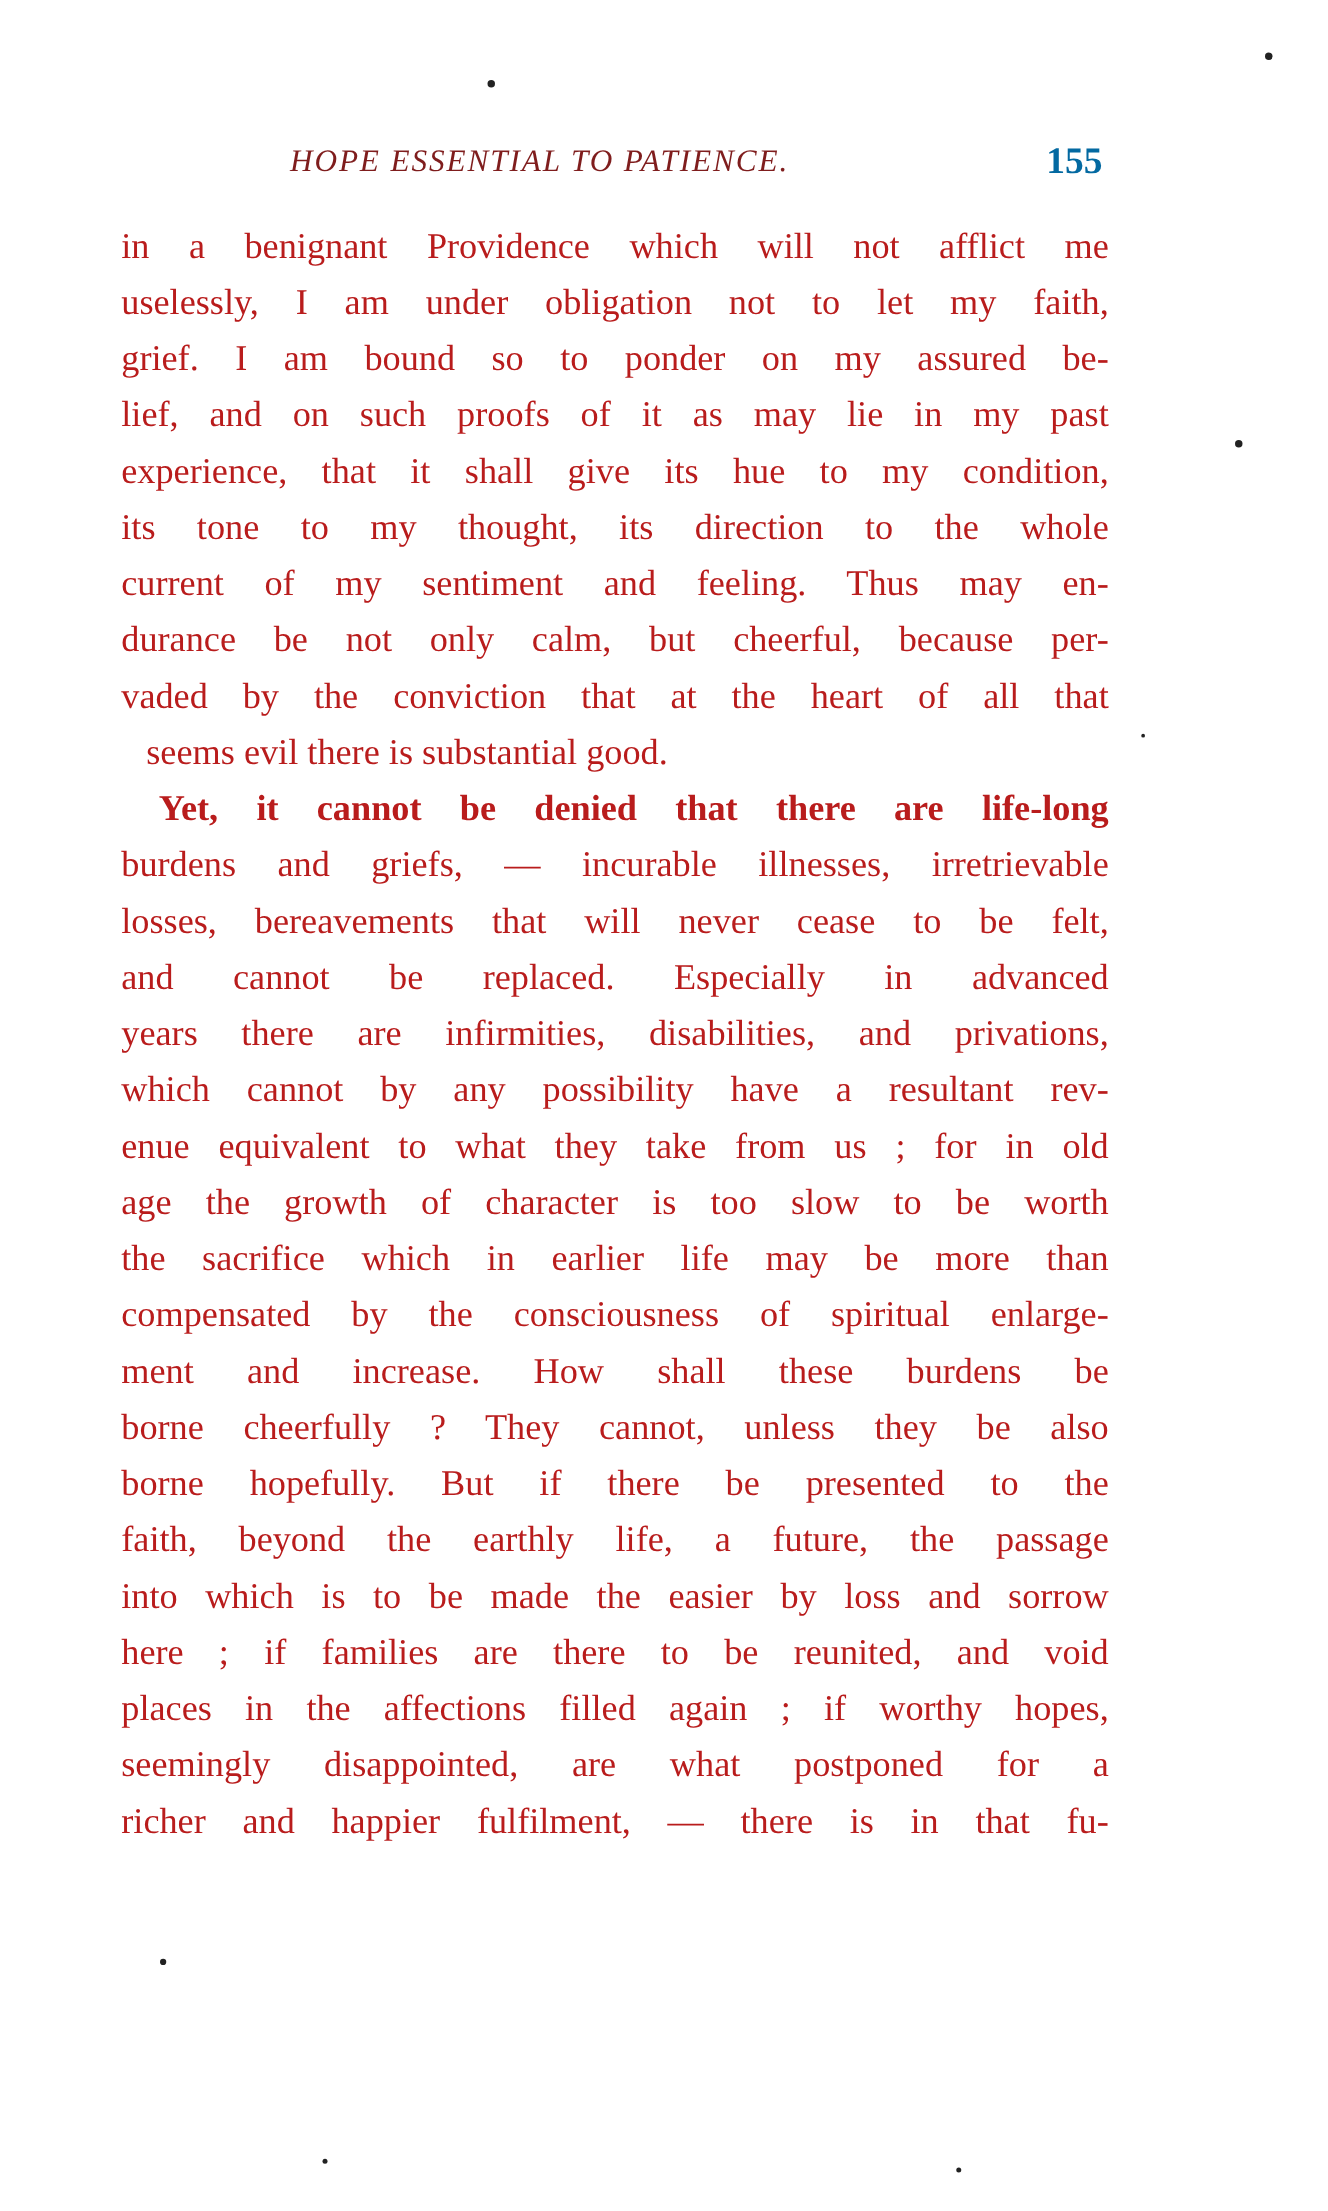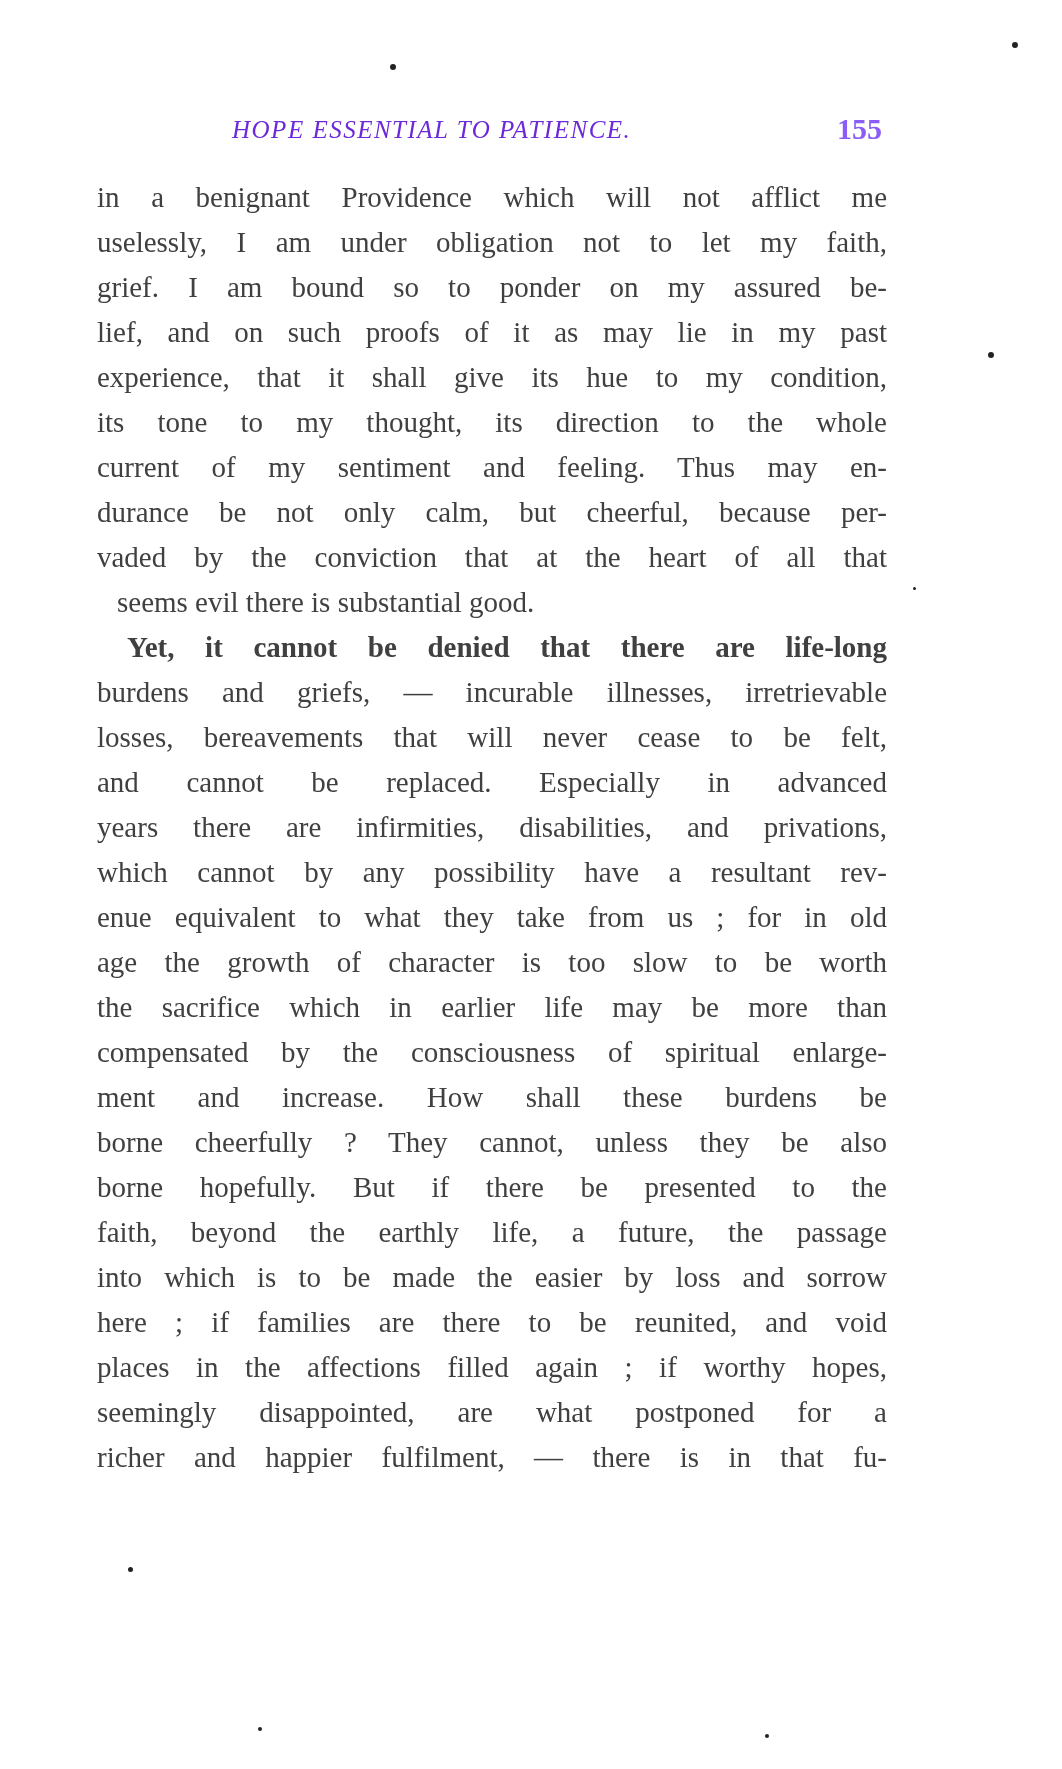--- a/index.html
+++ b/index.html
@@ -1,21 +1,21 @@
 <!DOCTYPE html>
 <html><head>
   <meta charset="utf-8">
   <style>
     html, body { margin: 0; padding: 0; background: #ffffff; }
     body { width: 1062px; height: 1769px; position: relative; overflow: hidden; }
     .page { position: absolute; left: 0; top: 0; width: 1062px; height: 1769px; background: #fff; }
     .running-head { position: absolute; top: 116px; left: 232px; width: 650px; height: 40px; }
-    .running-title { position: absolute; left: 0; top: 0; font-family: "Liberation Serif", serif; font-style: italic; font-size: 25px; letter-spacing: 1.5px; color: #6d28d9; }
-    .page-number { position: absolute; right: 0; top: -4px; font-family: "Liberation Serif", serif; font-weight: bold; font-size: 30px; color: #8b5cf6; }
-    .body-text { position: absolute; left: 97px; top: 175px; width: 790px; font-family: "Liberation Serif", serif; font-size: 29px; color: #404040; }
+    .running-title { position: absolute; left: 0; top: 0; font-family: "Liberation Serif", serif; font-style: italic; font-size: 25px; letter-spacing: 1.5px; color: #7f1d1d; }
+    .page-number { position: absolute; right: 0; top: -4px; font-family: "Liberation Serif", serif; font-weight: bold; font-size: 30px; color: #0369a1; }
+    .body-text { position: absolute; left: 97px; top: 175px; width: 790px; font-family: "Liberation Serif", serif; font-size: 29px; color: #b91c1c; }
     .line { height: 45px; line-height: 45px; white-space: nowrap; text-align: justify; text-align-last: justify; }
     .line.last { text-align-last: left; margin-left: 20px; }
     .line.indent { padding-left: 30px; font-weight: bold; }
     .speck { position: absolute; background: #222; border-radius: 50%; }
   </style>
 </head>
 <body>
 
 <div class="page">
   <div class="running-head">

